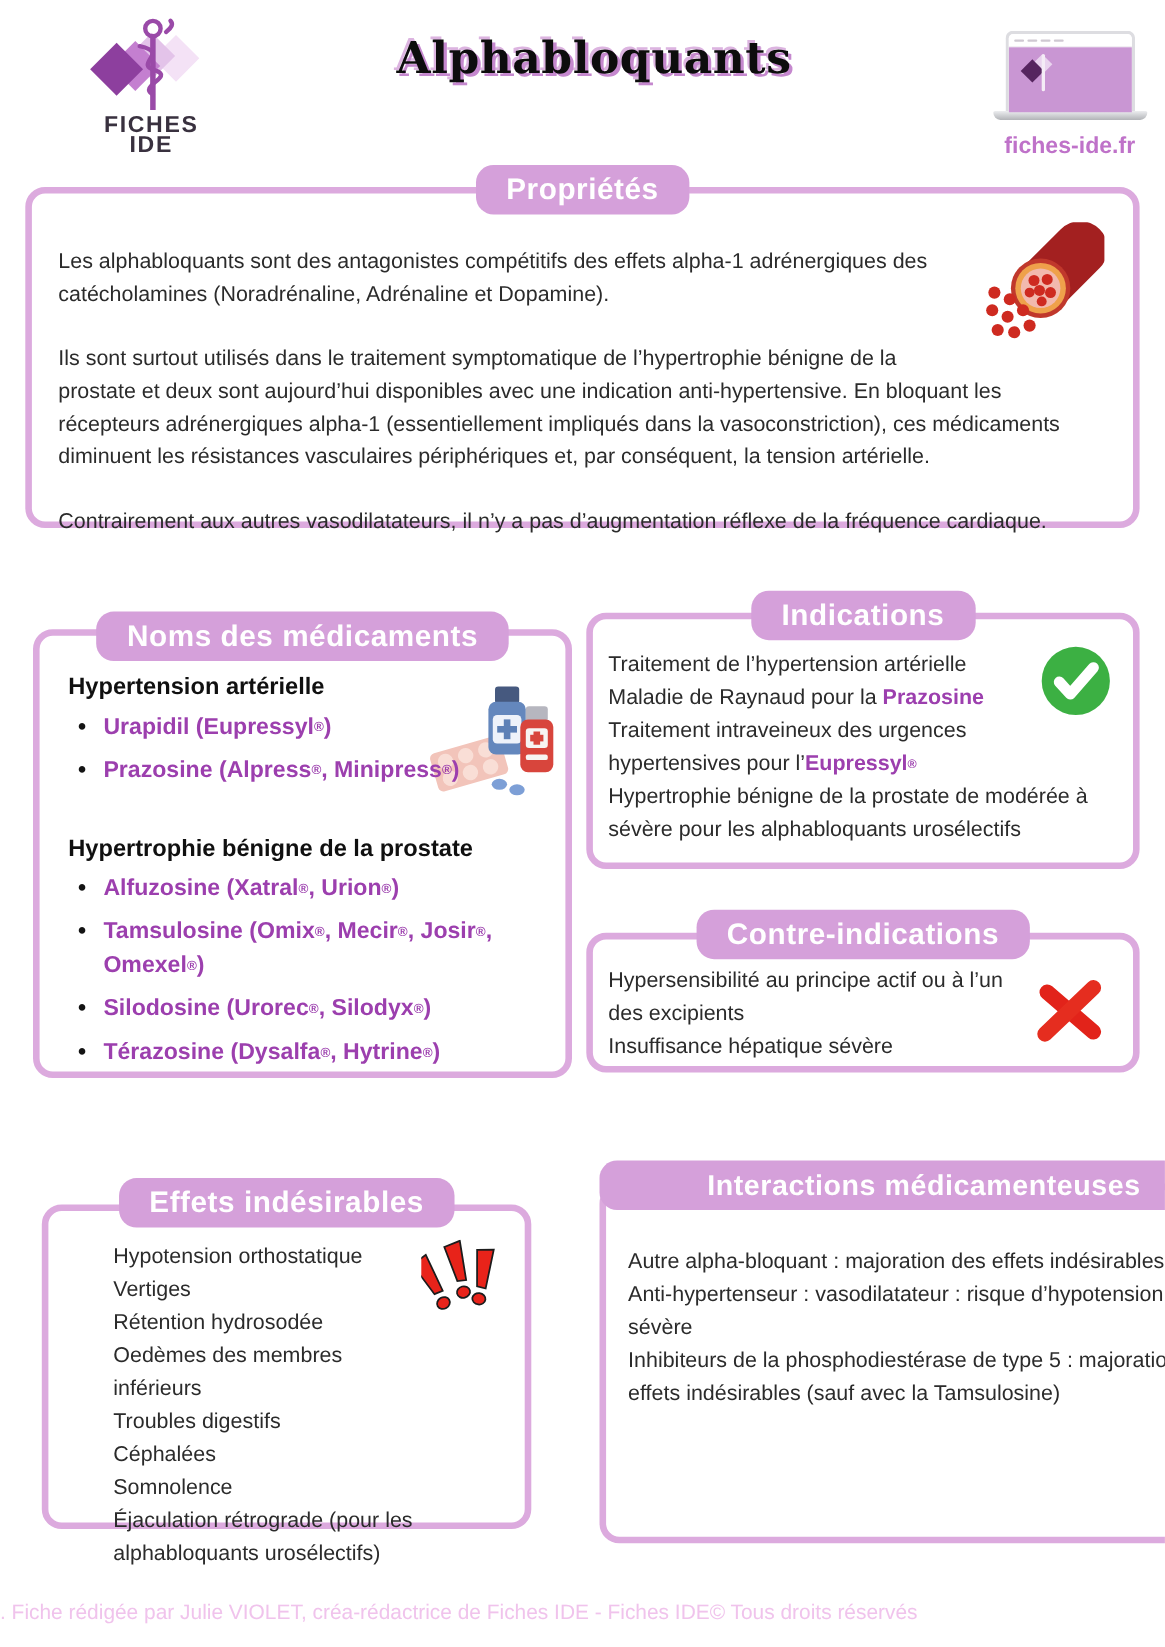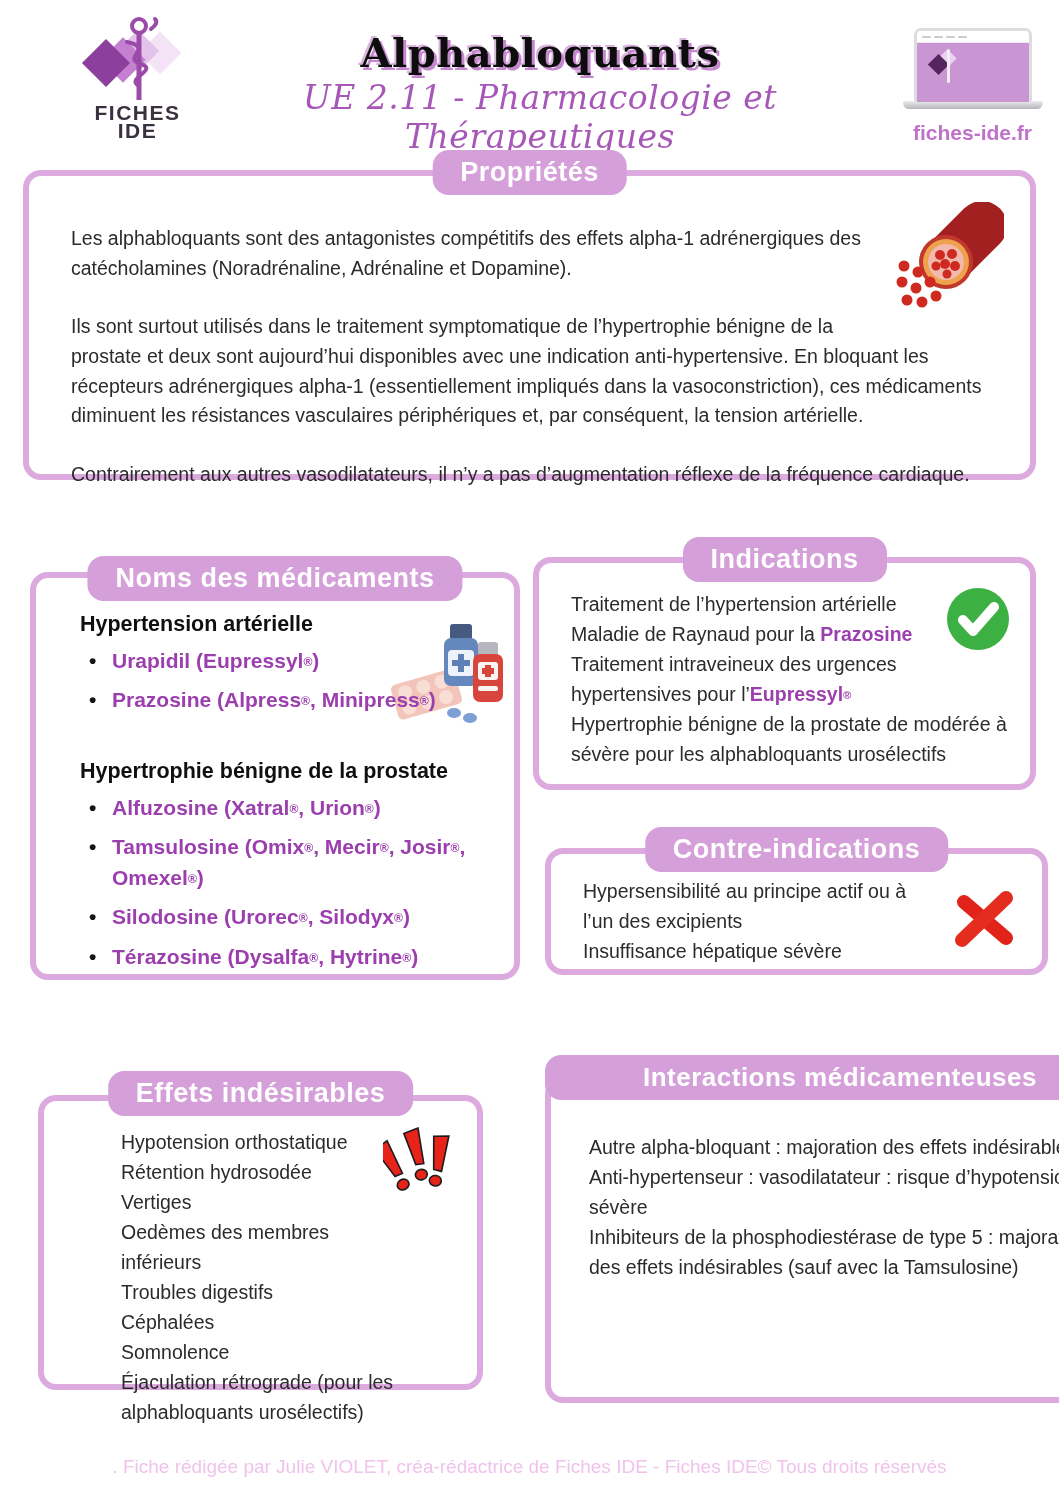--- a/index.html
+++ b/index.html
@@ -36,21 +36,21 @@
   .scr-banner{height:100%;background:#c996d3;position:relative;}
   .scr-diamond{position:absolute;left:14px;top:14px;width:15px;height:15px;background:#56255f;transform:rotate(45deg);}
   .scr-diamond2{position:absolute;left:24px;top:9px;width:13px;height:13px;background:#e9d3ee;transform:rotate(45deg);}
   .scr-snake{position:absolute;left:30px;top:6px;width:3px;height:34px;background:#f4ecf6;border-radius:2px;}
   .scr-txt{position:absolute;left:52px;top:10px;width:52px;}
   .scr-txt .t1{height:5px;background:#fff;width:40px;margin:0 auto 3px;border-radius:1px;}
   .scr-txt .t2{height:2px;background:#f0e2f3;margin:2px auto;width:48px;border-radius:1px;}
   .laptop-base{width:140px;height:8px;margin:-1px auto 0;background:linear-gradient(#ecedef,#b2b4b8);border-radius:2px 2px 8px 8px;}
   .site-link{margin-top:12px;font-size:21px;font-weight:700;color:var(--site-link);}
   
-  .box{position:absolute;background:#fff;border:6px solid var(--accent-border);border-radius:18px;box-sizing:border-box;padding-left:18px;}
+  .box{position:absolute;background:#fff;border:6px solid var(--accent-border);border-radius:18px;box-sizing:border-box;}
   .pill{
     position:absolute;left:50%;transform:translateX(-50%);z-index:3;
     background:var(--pill-bg);color:#fff;font-weight:700;font-size:27px;
     padding:7px 28px;border-radius:16px;white-space:nowrap;letter-spacing:.5px;
   }
   .pill-full{left:-6px;right:-6px;transform:none;text-align:center;padding:7px 0;font-size:26px;}
   .line{font-size:19.5px;line-height:1.54;}
   .hl{color:var(--drug-purple);font-weight:700;margin-top:29px;}
   .reg{font-size:.58em;vertical-align:.18em;}
   
@@ -73,21 +73,21 @@
   
   .contre-content{padding:22px 14px 10px 14px;}
   .cross-wrap{float:right;margin:12px 14px 6px 14px;}
   
   .effets-content{padding:26px 16px 10px 20px;margin-left:39px;}
   .warn-wrap{float:right;margin:0 8px 8px 12px;}
   
   .inter-content{padding:50px 16px 10px 20px;}
   
   .footer{
-    position:absolute;left:0;top:1456px;width:100%;text-align:center;
+    position:absolute;left:0;top:1456px;width:100%;
     color:var(--footer-pink);font-size:19px;
   }
 </style>
 </head>
 <body>
 
 <div class="logo">
   <span>
     <svg width="150" height="88" viewBox="0 0 150 88">
       <rect x="82" y="24" width="30" height="30" transform="rotate(-45 97 39)" fill="#f4e2f6"></rect>
@@ -99,21 +99,20 @@
       <line x1="76" y1="19" x2="76" y2="86" stroke="#9a4aa8" stroke-width="5"></line>
       <path d="M64 28 C 92 34, 58 44, 78 50 C 96 56, 62 64, 76 72" fill="none" stroke="#9a4aa8" stroke-width="4" stroke-linecap="round"></path>
     </svg>
   </span>
   <div class="logo-text">FICHES</div>
   <div class="logo-text">IDE</div>
 </div>
 
 <div class="title-block">
   <div class="page-title">Alphabloquants</div>
-  <div class="page-subtitle">UE 2.11 - Pharmacologie et Thérapeutiques</div>
 </div>
 
 <div class="laptop">
   <div class="laptop-screen">
     <div class="scr-top">
         <span class="scr-dash"></span>
         <span class="scr-dash"></span>
         <span class="scr-dash"></span>
         <span class="scr-dash"></span>
       </div>
@@ -221,21 +220,21 @@
     </span>
     <div>
         <div class="line"><span>Traitement de l’hypertension artérielle</span></div>
         <div class="line"><span>Maladie de Raynaud pour la </span><span class="hl">Prazosine</span></div>
         <div class="line"><span>Traitement intraveineux des urgences hypertensives pour l’</span><span class="hl">Eupressyl<span class="reg">®</span></span></div>
         <div class="line"><span>Hypertrophie bénigne de la prostate de modérée à sévère pour les alphabloquants urosélectifs</span></div>
       </div>
   </div>
 </section>
 
-<section class="box" style="left:533px;top:848px;width:503px;height:127px;margin-left:12px;">
+<section class="box" style="left:533px;top:848px;width:503px;height:127px;">
   <div class="pill" style="top:-27px;">Contre-indications</div>
   <div class="contre-content">
     <span class="cross-wrap">
       <svg width="60" height="60" viewBox="0 0 60 60">
         <line x1="10" y1="14" x2="52" y2="50" stroke="#e2231a" stroke-width="14" stroke-linecap="round"></line>
         <line x1="52" y1="10" x2="8" y2="52" stroke="#e52d1f" stroke-width="14" stroke-linecap="round"></line>
       </svg>
     </span>
     <div>
         <div class="line"><span>Hypersensibilité au principe actif ou à l’un des excipients</span></div>
@@ -260,22 +259,22 @@
           </g>
           <g transform="translate(48,8) rotate(7 8 24)">
             <polygon points="0,2 15,0 12,36 4,35"></polygon>
               <ellipse cx="7" cy="46" rx="6" ry="5.2"></ellipse>
           </g>
         </g>
       </svg>
     </span>
     <div>
         <div class="line"><span>Hypotension orthostatique</span></div>
+        <div class="line"><span>Vertiges</span></div>
         <div class="line"><span>Rétention hydrosodée</span></div>
-        <div class="line"><span>Vertiges</span></div>
         <div class="line"><span>Oedèmes des membres inférieurs</span></div>
         <div class="line"><span>Troubles digestifs</span></div>
         <div class="line"><span>Céphalées</span></div>
         <div class="line"><span>Somnolence</span></div>
         <div class="line"><span>Éjaculation rétrograde (pour les alphabloquants urosélectifs)</span></div>
       </div>
   </div>
 </section>
 
 <section class="box" style="left:545px;top:1076px;width:590px;height:327px;">

